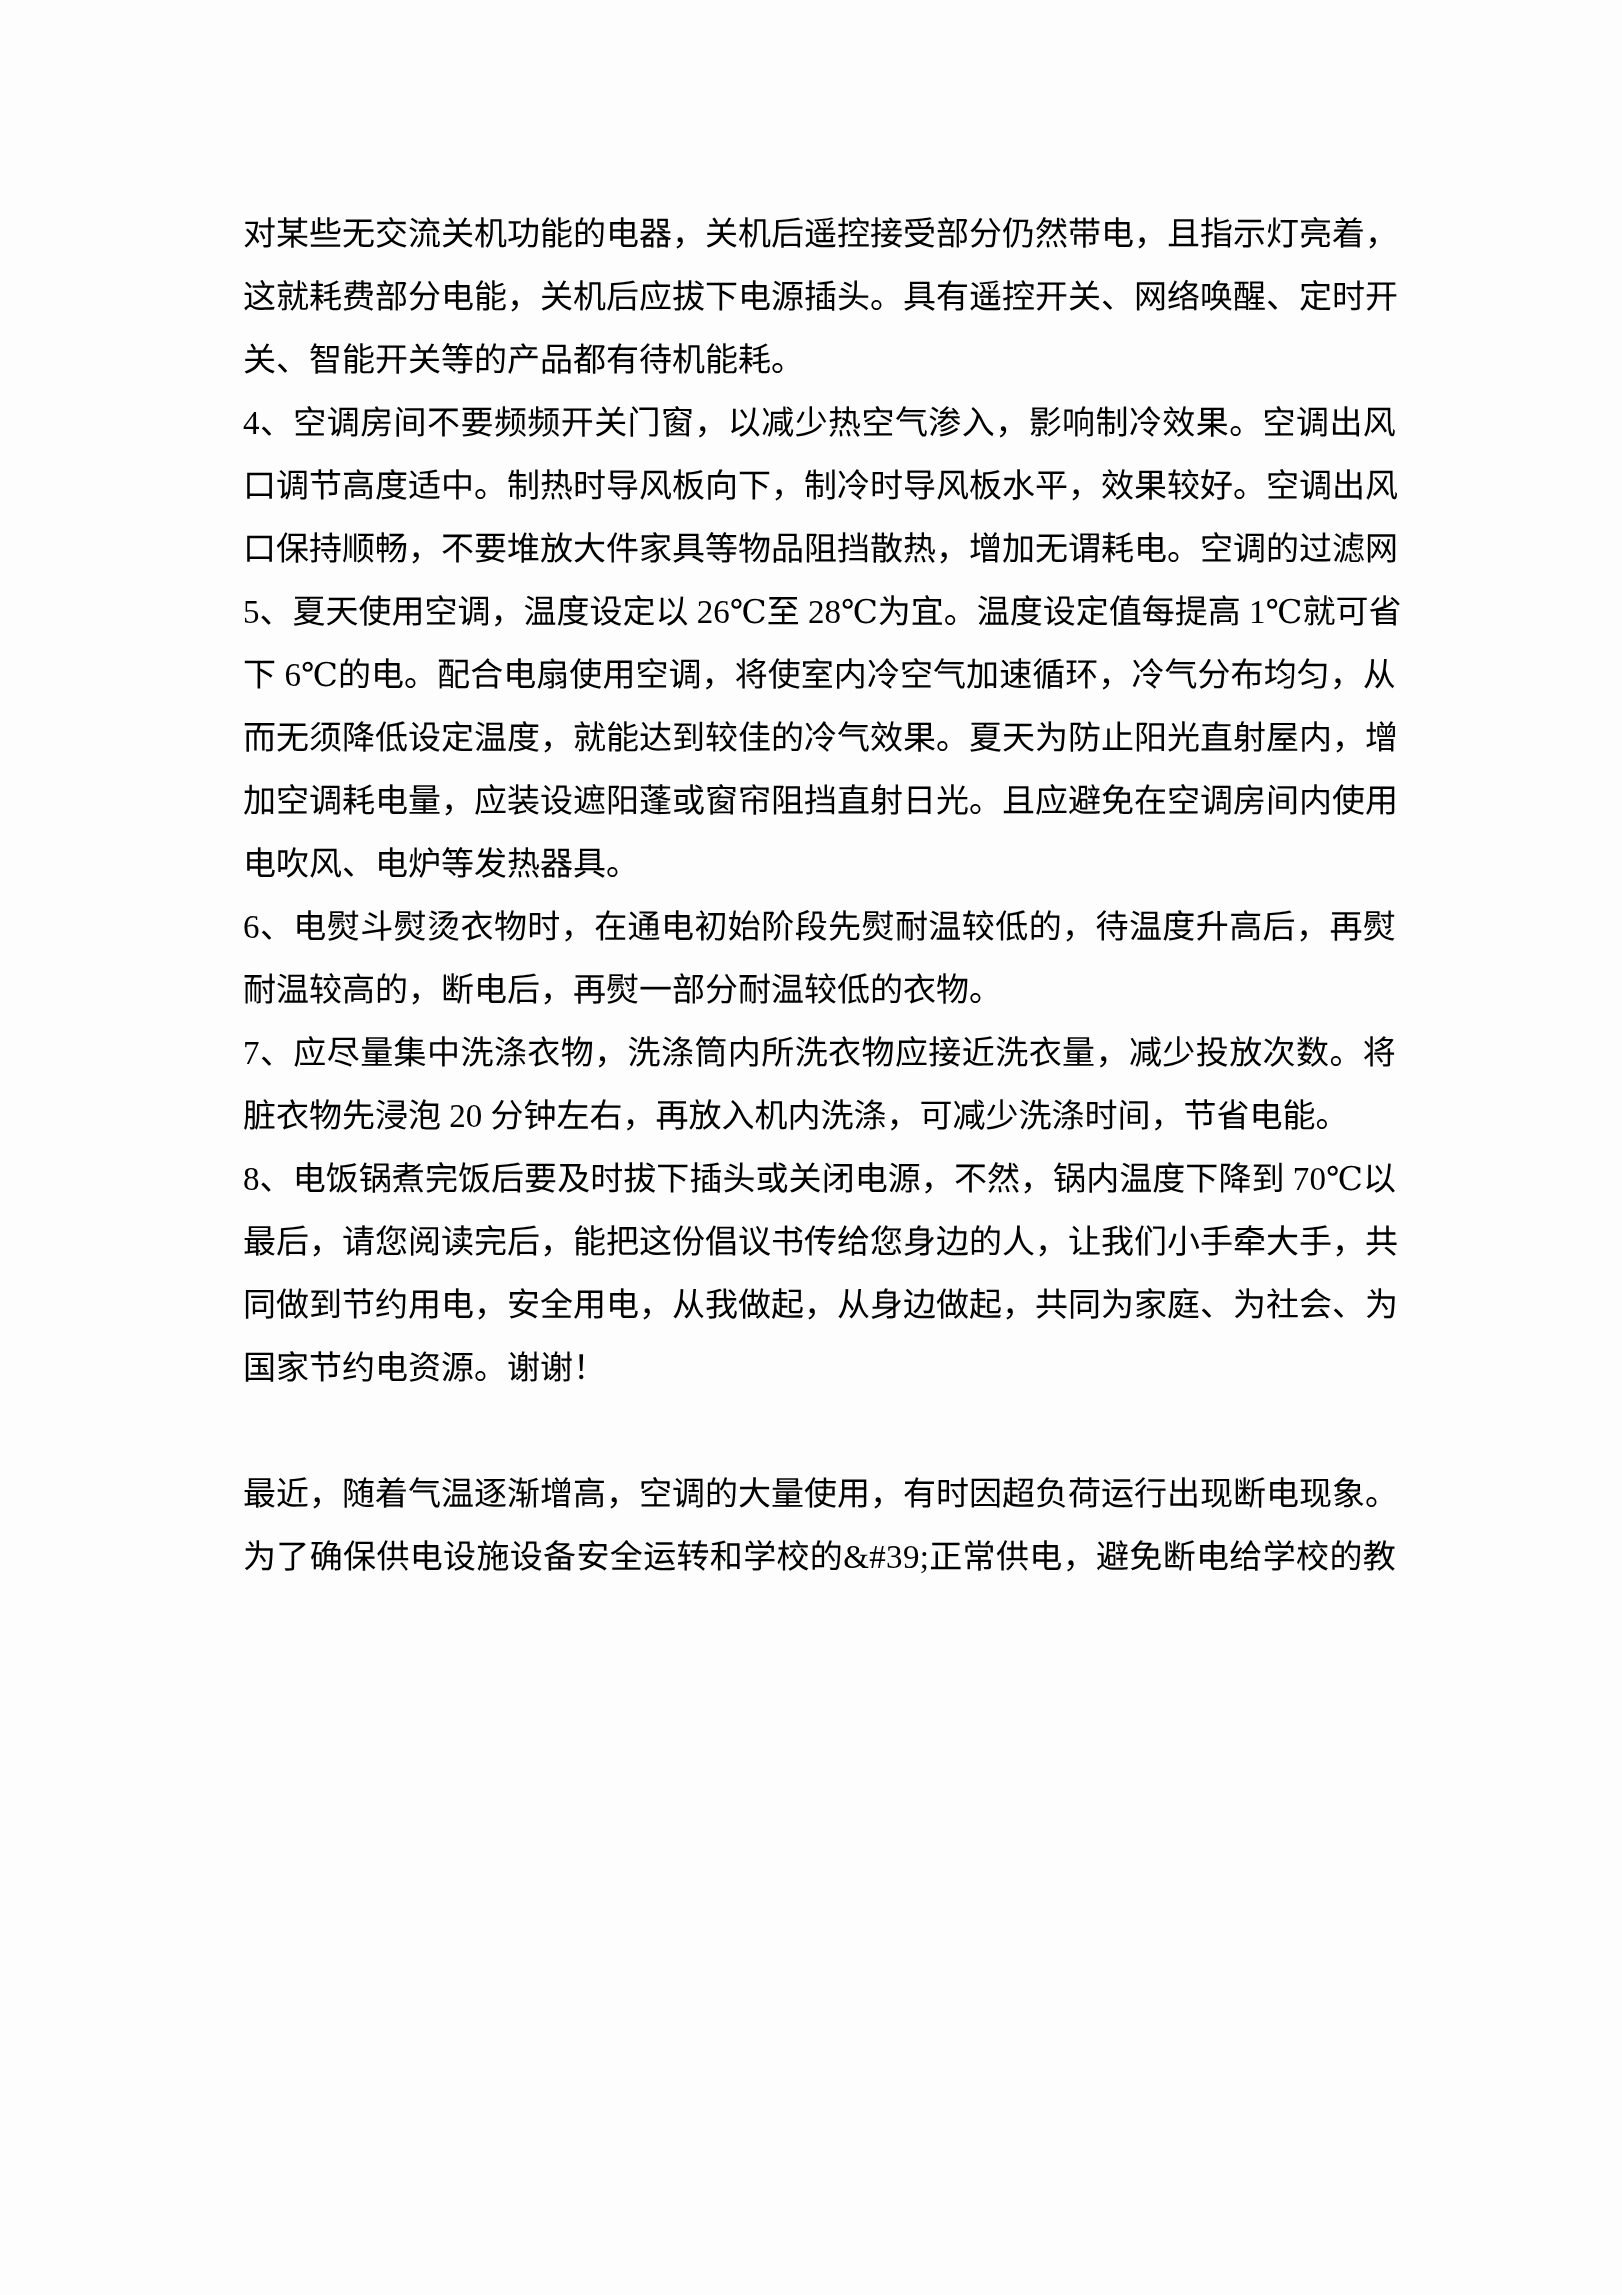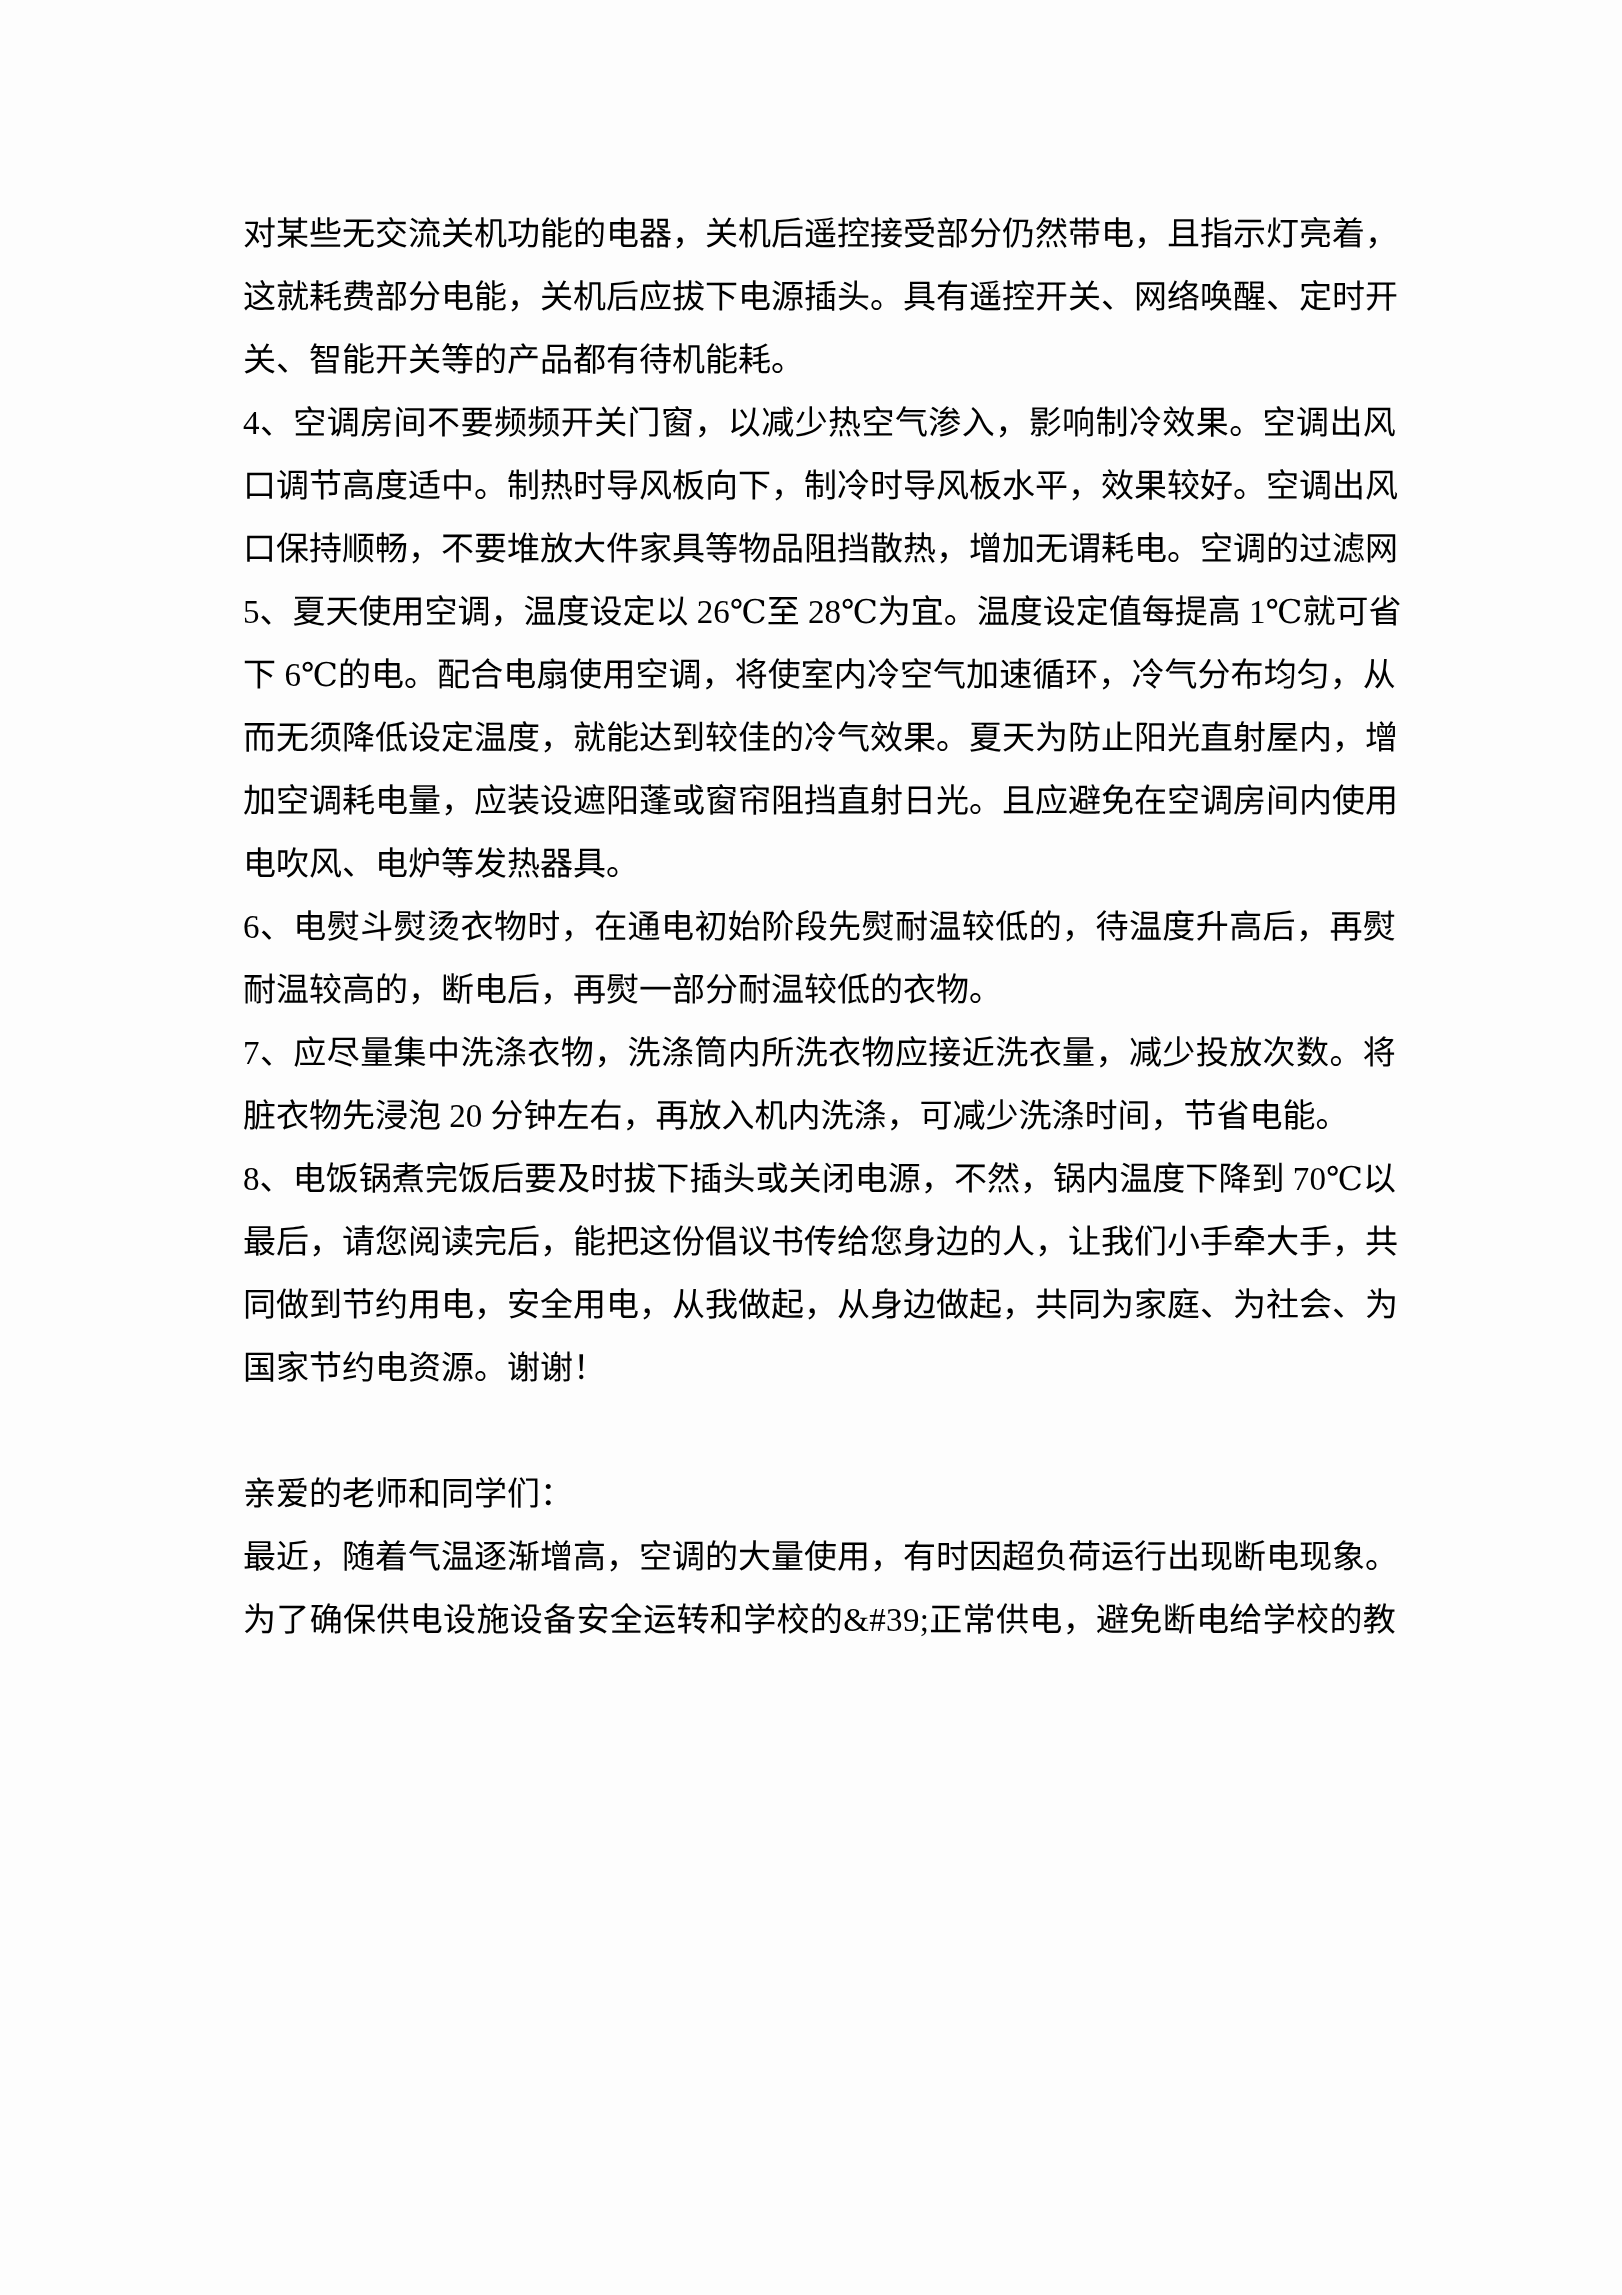--- a/index.html
+++ b/index.html
@@ -577,21 +577,20 @@
         <span>庭</span>
         <span>、</span>
         <span>为</span>
         <span>社</span>
         <span>会</span>
         <span>、</span>
         <span>为</span>
       </div>
       <div class="line">国家节约电资源。谢谢！</div>
       <div class="line blank"></div>
-      <div class="line">亲爱的老师和同学们：</div>
       <div class="line fill">
         <span>最</span>
         <span>近</span>
         <span>，</span>
         <span>随</span>
         <span>着</span>
         <span>气</span>
         <span>温</span>
         <span>逐</span>
         <span>渐</span>

